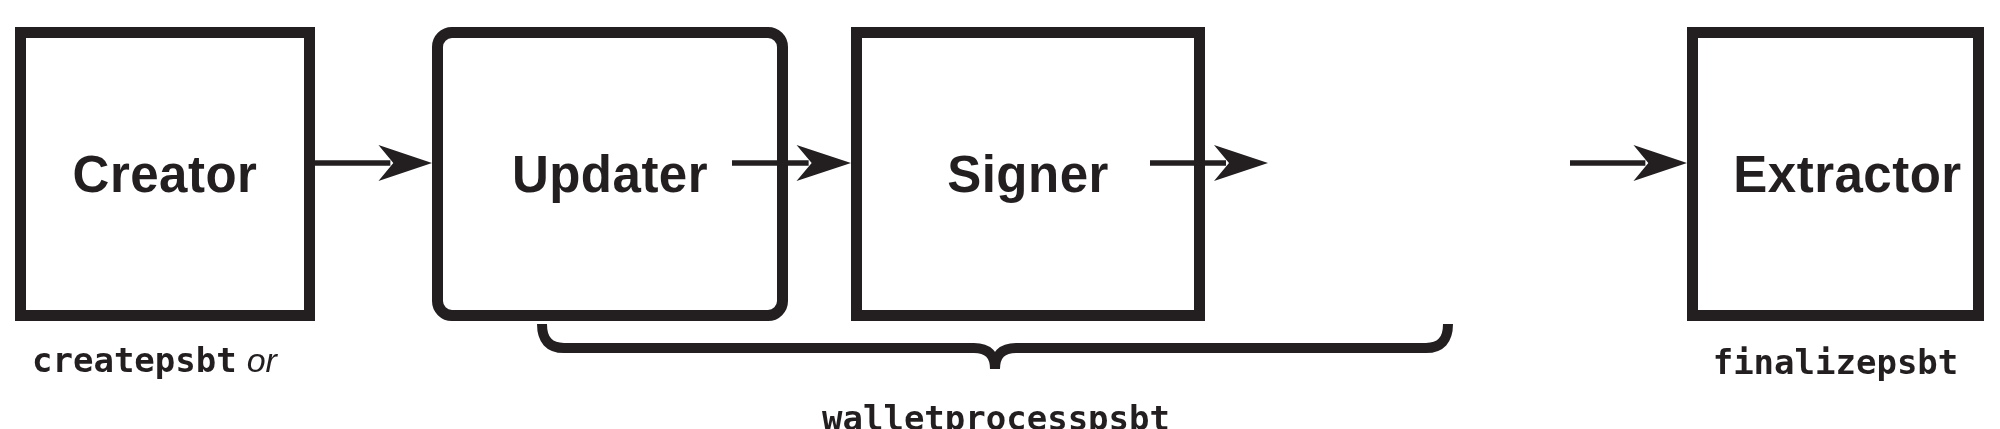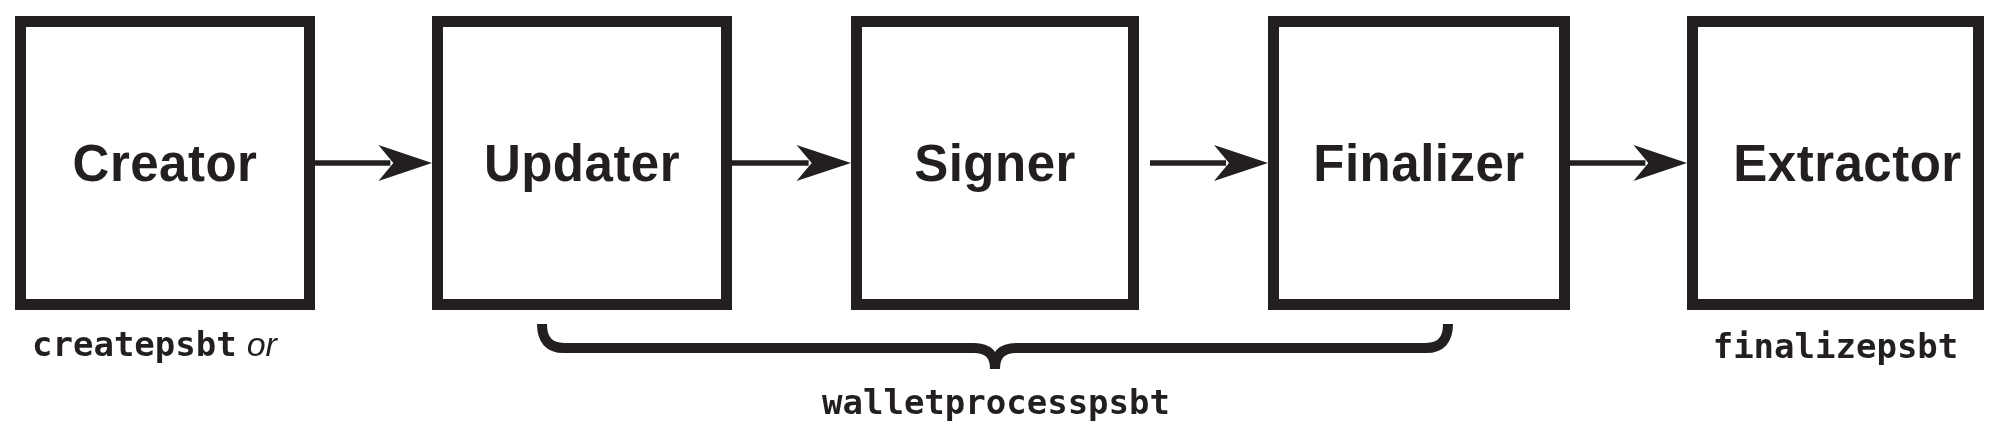--- a/index.html
+++ b/index.html
@@ -10,40 +10,40 @@
   .stage {
     position: relative;
     width: 2000px;
     height: 429px;
     background: var(--paper, #ffffff);
     color: var(--ink, #231f20);
     overflow: hidden;
   }
   .box {
     position: absolute;
-    top: 16px;
+    top: 27px;
     height: 294px;
     box-sizing: border-box;
     border: 11px solid var(--ink, #231f20);
     background: var(--paper, #ffffff);
     display: flex;
     align-items: center;
     justify-content: center;
   }
   .box-label {
     font-family: "Liberation Sans", sans-serif;
     font-weight: bold;
     font-size: 51px;
     letter-spacing: 0.5px;
     color: var(--ink, #231f20);
     white-space: nowrap;
   }
   #box-creator   { left: 15px;   width: 300px; }
-  #box-updater   { left: 432px;  width: 300px; }
-  #box-signer    { left: 851px;  width: 288px; }
+  #box-updater   { left: 432px;  width: 356px; border-radius: 20px; }
+  #box-signer    { left: 851px;  width: 354px; }
   #box-finalizer { left: 1268px; width: 302px; }
   #box-extractor { left: 1687px; width: 297px; padding-left: 24px; }
 
   .arrow {
     position: absolute;
     top: 143px;
     height: 40px;
     color: var(--ink, #231f20);
   }
   #arrow-1 { left: 315px;  width: 117px; }
@@ -57,20 +57,21 @@
     top: 320px;
     width: 930px;
     height: 60px;
     color: var(--ink, #231f20);
   }
 
   .caption {
     position: absolute;
     color: var(--ink, #231f20);
     white-space: nowrap;
+    margin-top: 16px;
   }
   .code {
     font-family: "DejaVu Sans Mono", monospace;
     font-weight: bold;
     font-size: 34px;
   }
   .conj {
     font-family: "Liberation Sans", sans-serif;
     font-style: italic;
     font-weight: normal;
@@ -103,23 +104,20 @@
 
   <div class="box" id="box-creator">
     <span class="box-label">Creator</span>
   </div>
   <div class="box" id="box-updater">
     <span class="box-label">Updater</span>
   </div>
   <div class="box" id="box-signer">
     <span class="box-label">Signer</span>
   </div>
-  <div class="box" id="box-finalizer">
-    <span class="box-label">Finalizer</span>
-  </div>
   <div class="box" id="box-extractor">
     <span class="box-label">Extractor</span>
   </div>
 
   <svg class="arrow" id="arrow-1" viewBox="0 0 118 40" preserveAspectRatio="none">
     <path d="M0,20 H76" stroke="currentColor" stroke-width="5.5" fill="none"></path>
     <polygon points="118,20 64,2 79,20 64,38" fill="currentColor"></polygon>
   </svg>
   <svg class="arrow" id="arrow-2" viewBox="0 0 118 40" preserveAspectRatio="none">
     <path d="M0,20 H76" stroke="currentColor" stroke-width="5.5" fill="none"></path>

